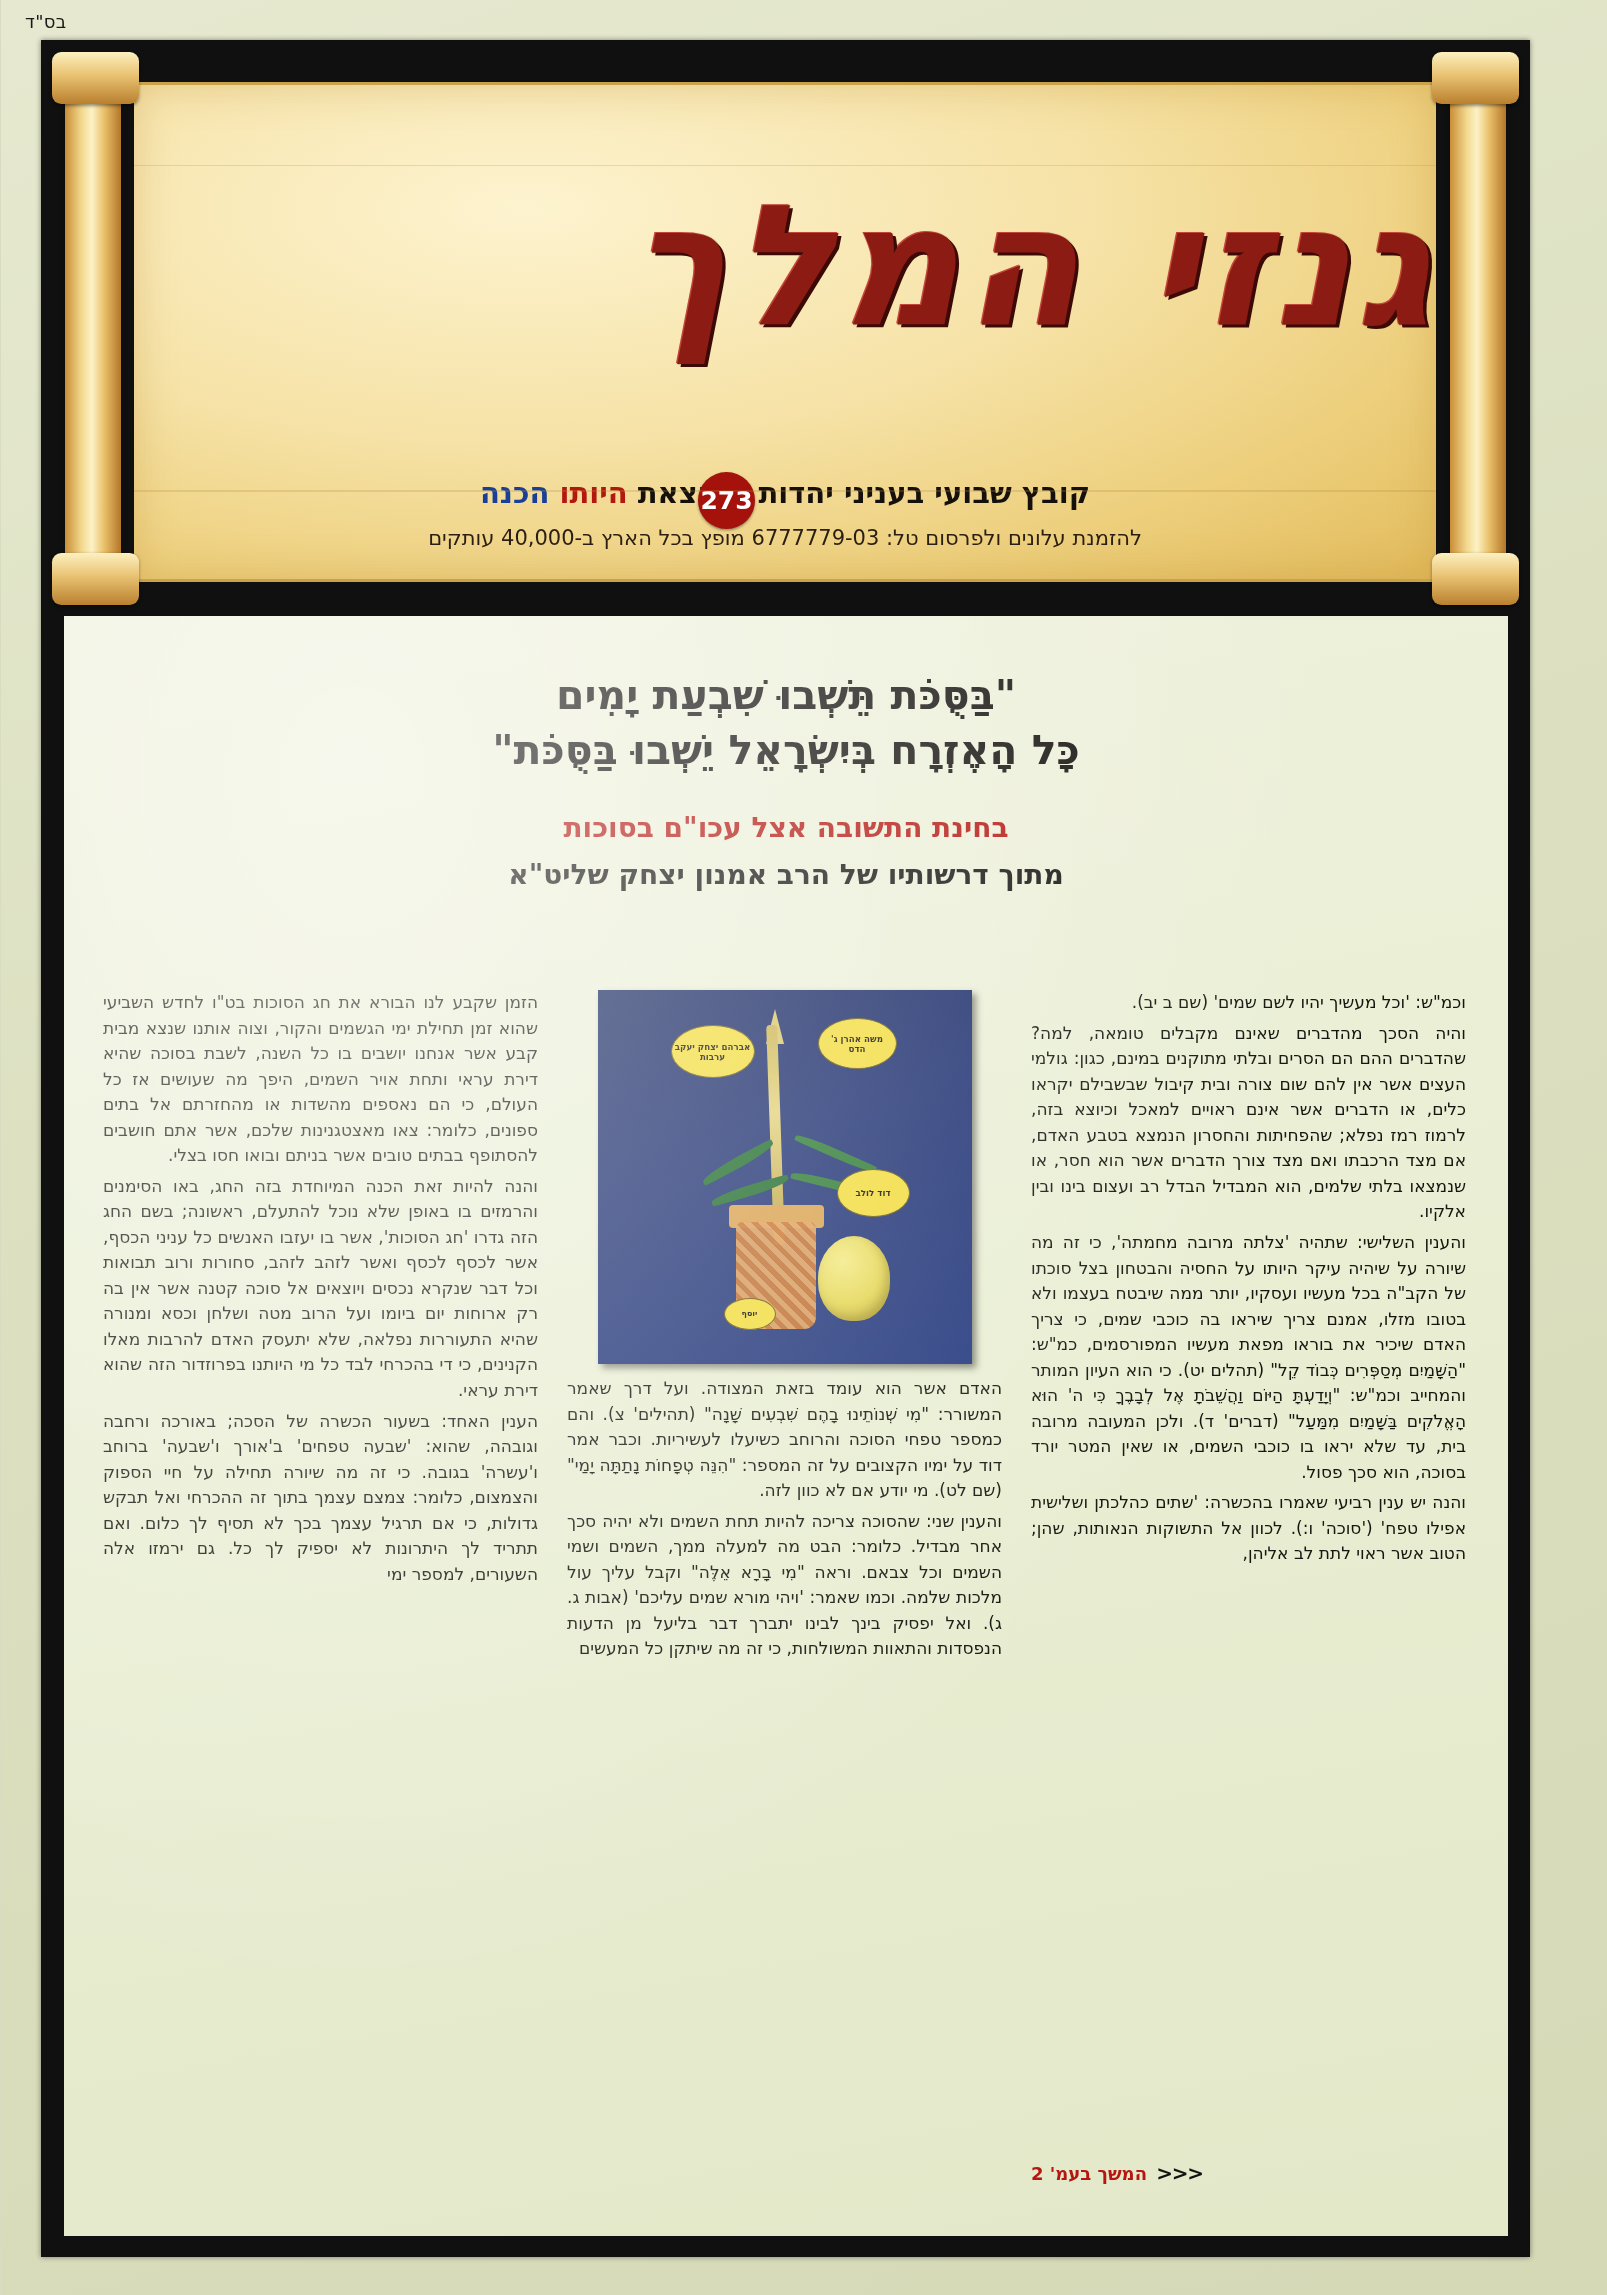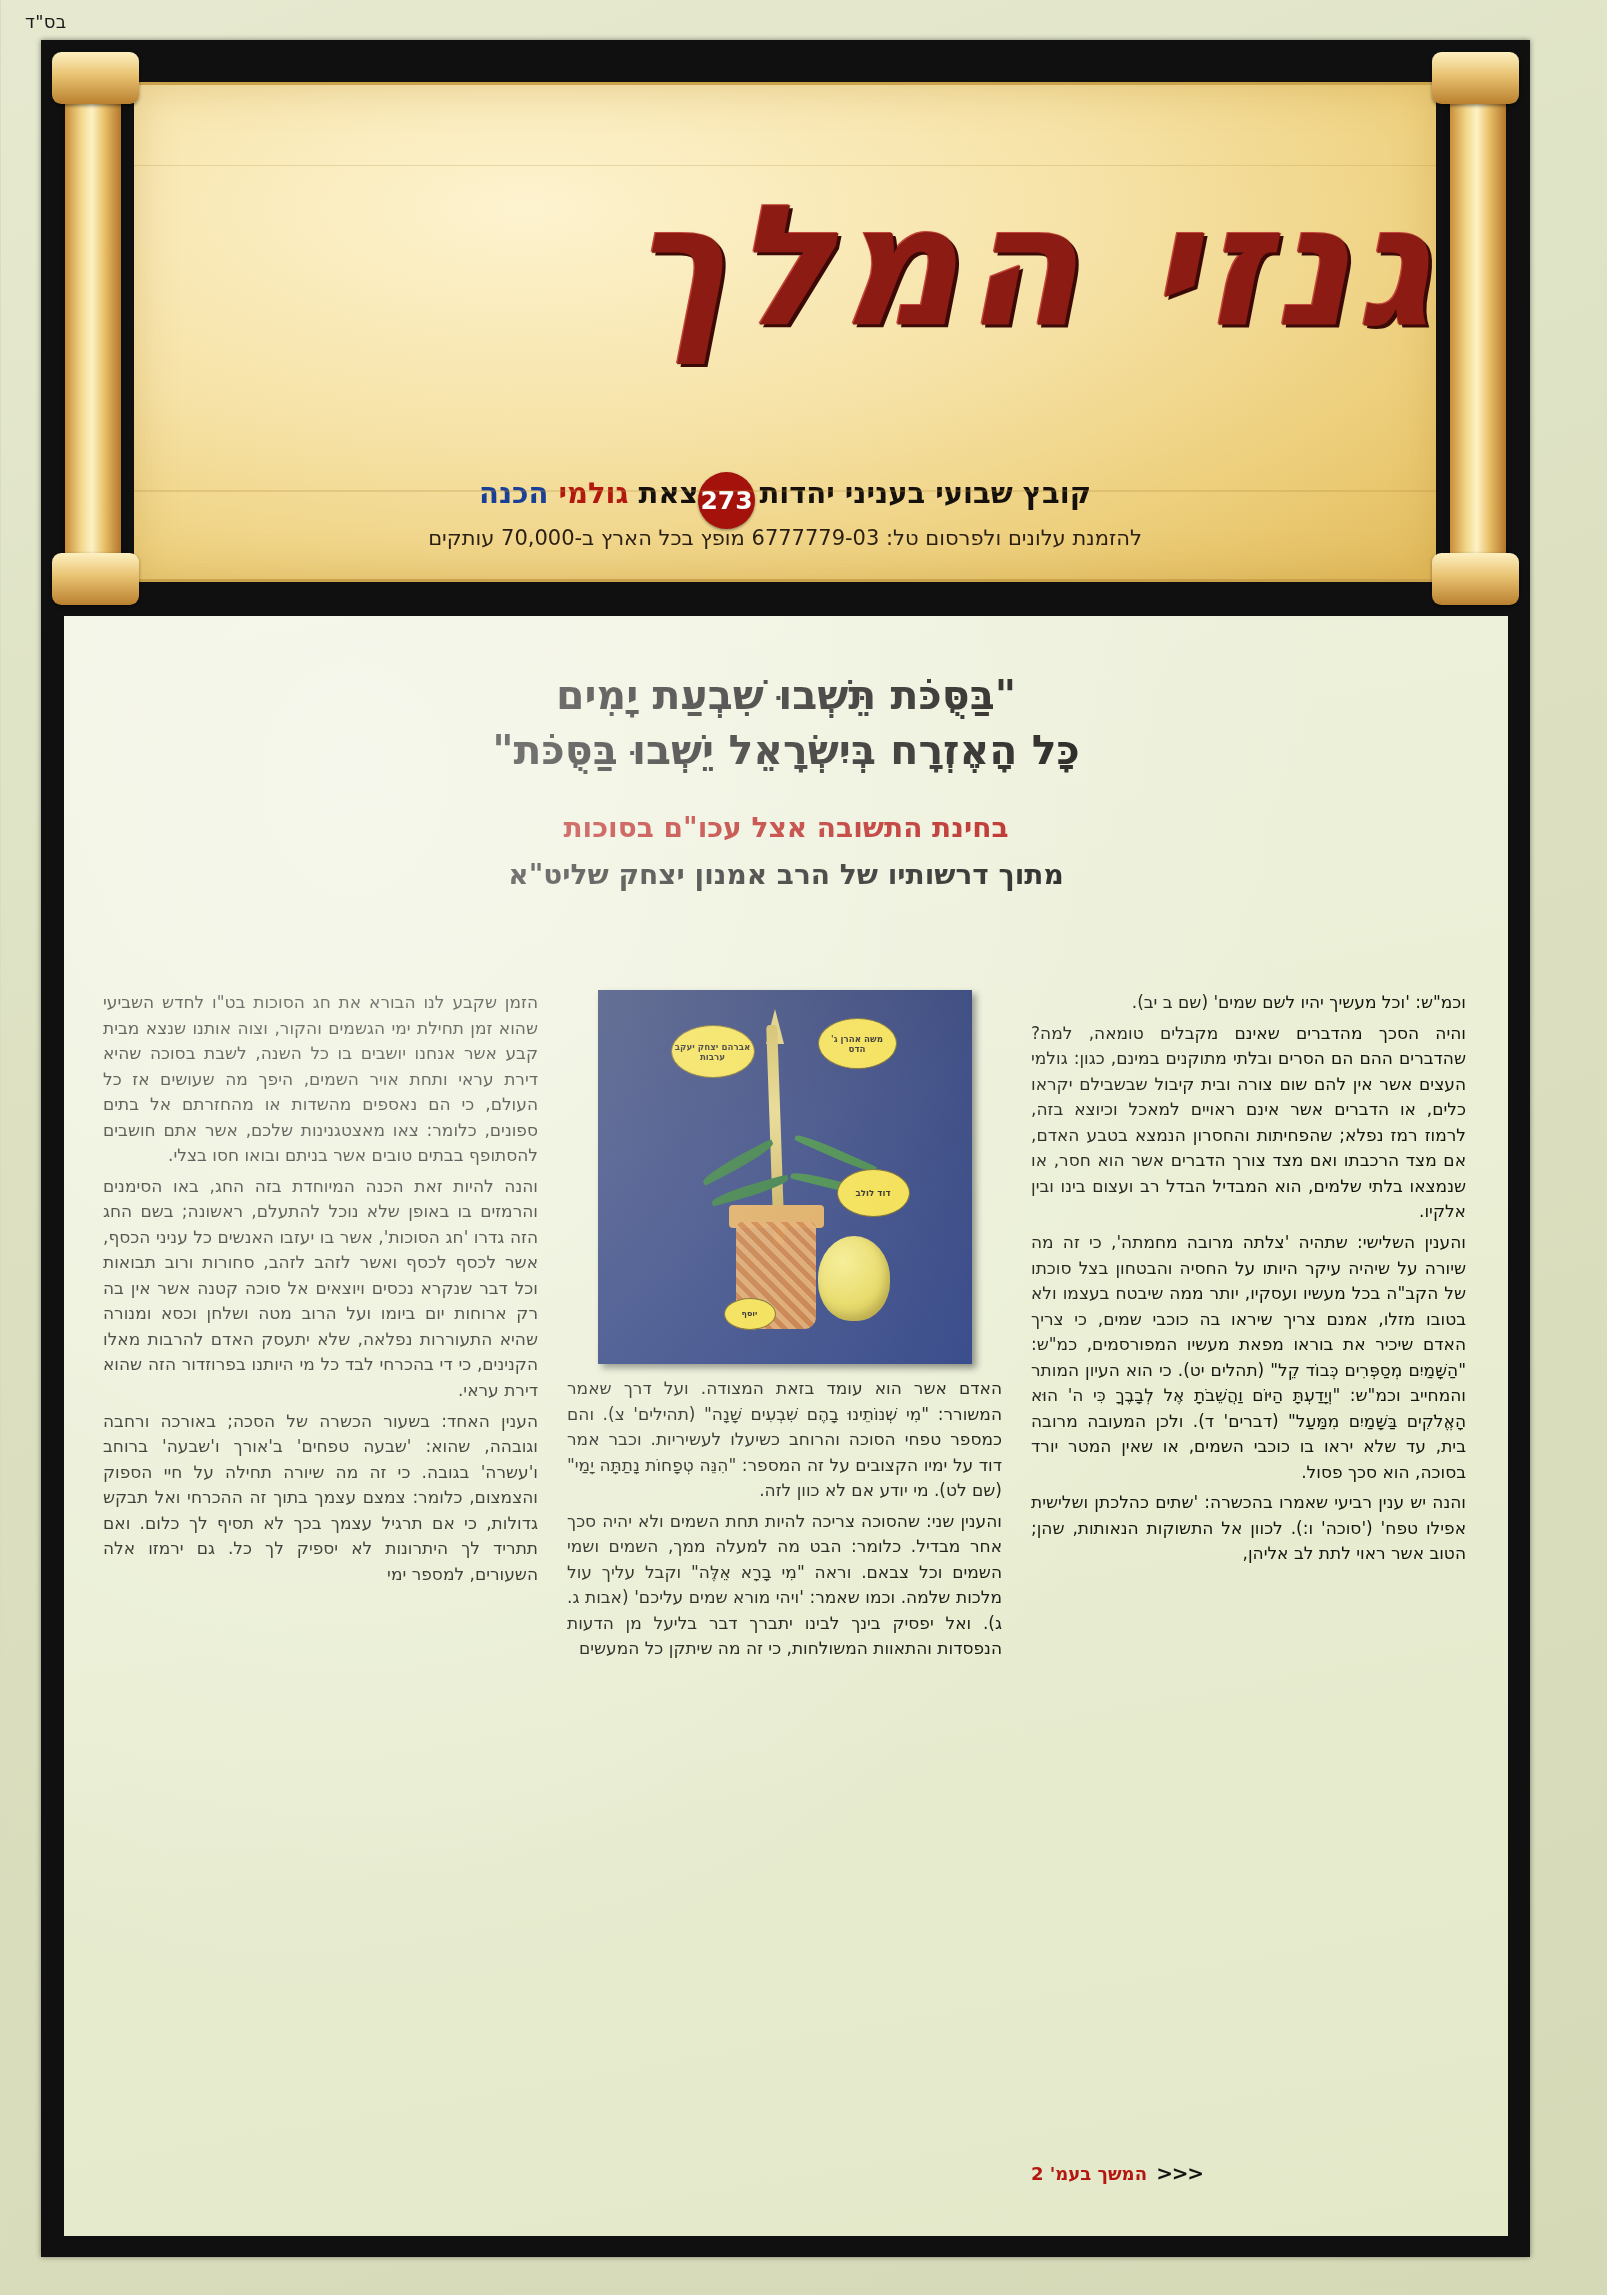--- a/index.html
+++ b/index.html
@@ -345,25 +345,25 @@
   <div class="bsd">בס"ד</div>
 
   <div class="frame">
 
     <div class="masthead">
       <div class="scroll-body">
         <div class="mast-title">גנזי המלך</div>
         <div class="mast-sub1">
           <span>קובץ שבועי בעניני יהדות מהוצאת</span>
           <span class="brand">
-            <span class="red">גולמי</span>
+            <span class="red">היותו</span>
             <span>הכנה</span>
           </span>
         </div>
-        <div class="mast-sub2">להזמנת עלונים ולפרסום טל: 6777779-03 מופץ בכל הארץ ב-70,000 עותקים</div>
+        <div class="mast-sub2">להזמנת עלונים ולפרסום טל: 6777779-03 מופץ בכל הארץ ב-40,000 עותקים</div>
         <div class="issue-badge">273</div>
       </div>
       <div class="roller right">
         <div class="knob tr"></div>
         <div class="knob br"></div>
       </div>
       <div class="roller left">
         <div class="knob tl"></div>
         <div class="knob bl"></div>
       </div>

